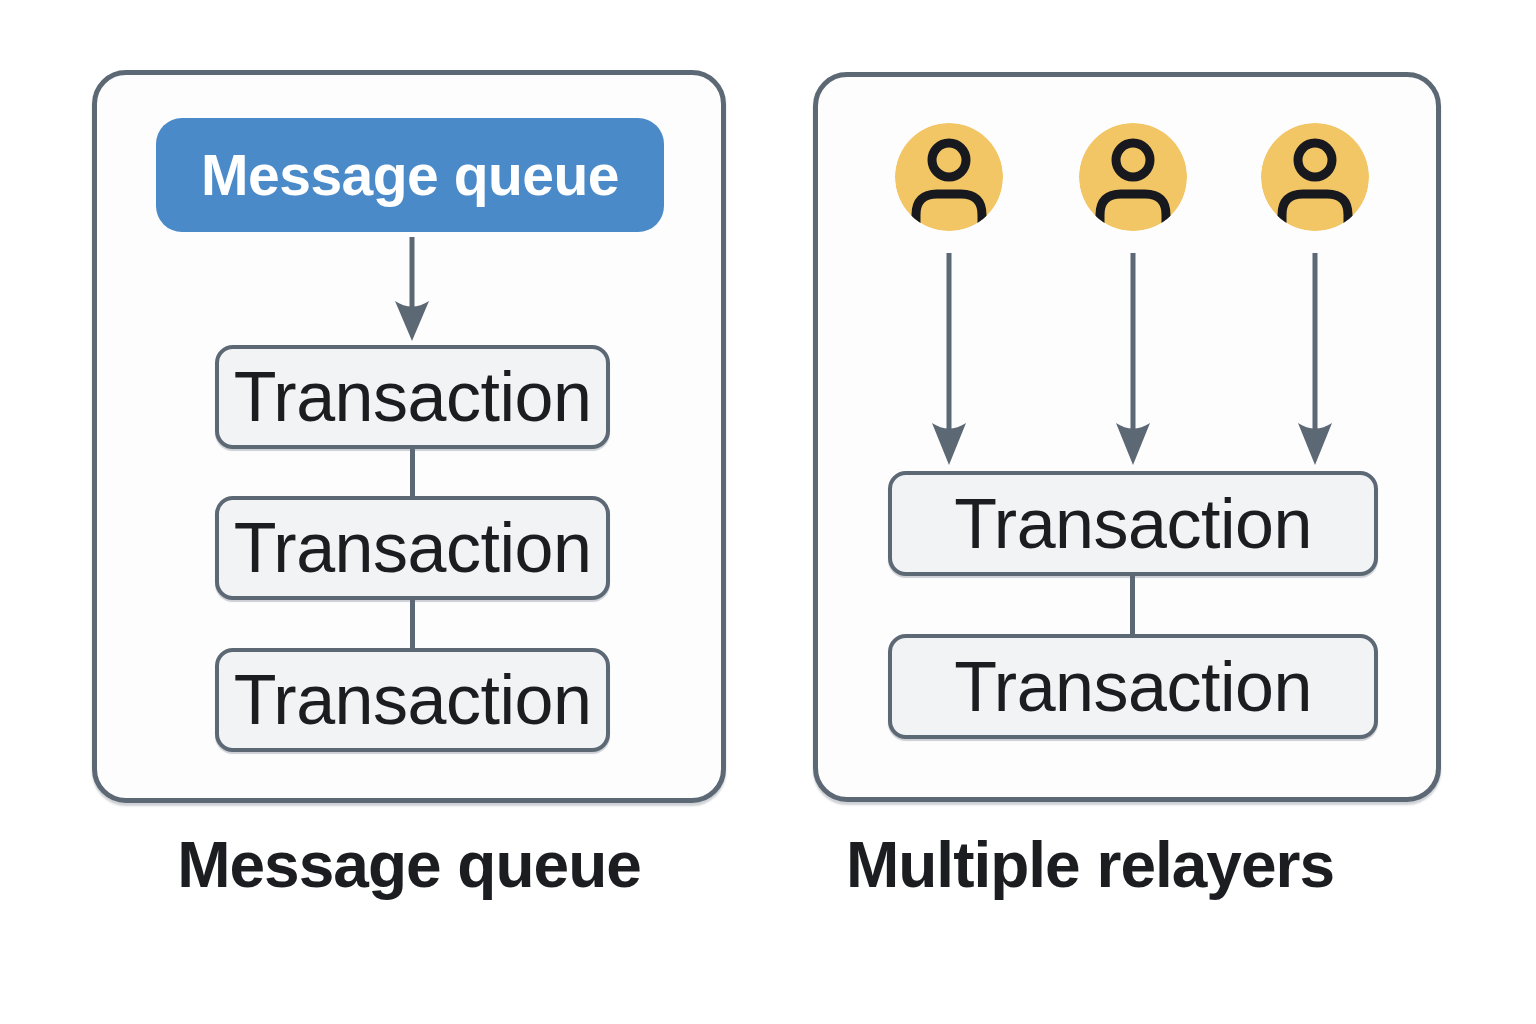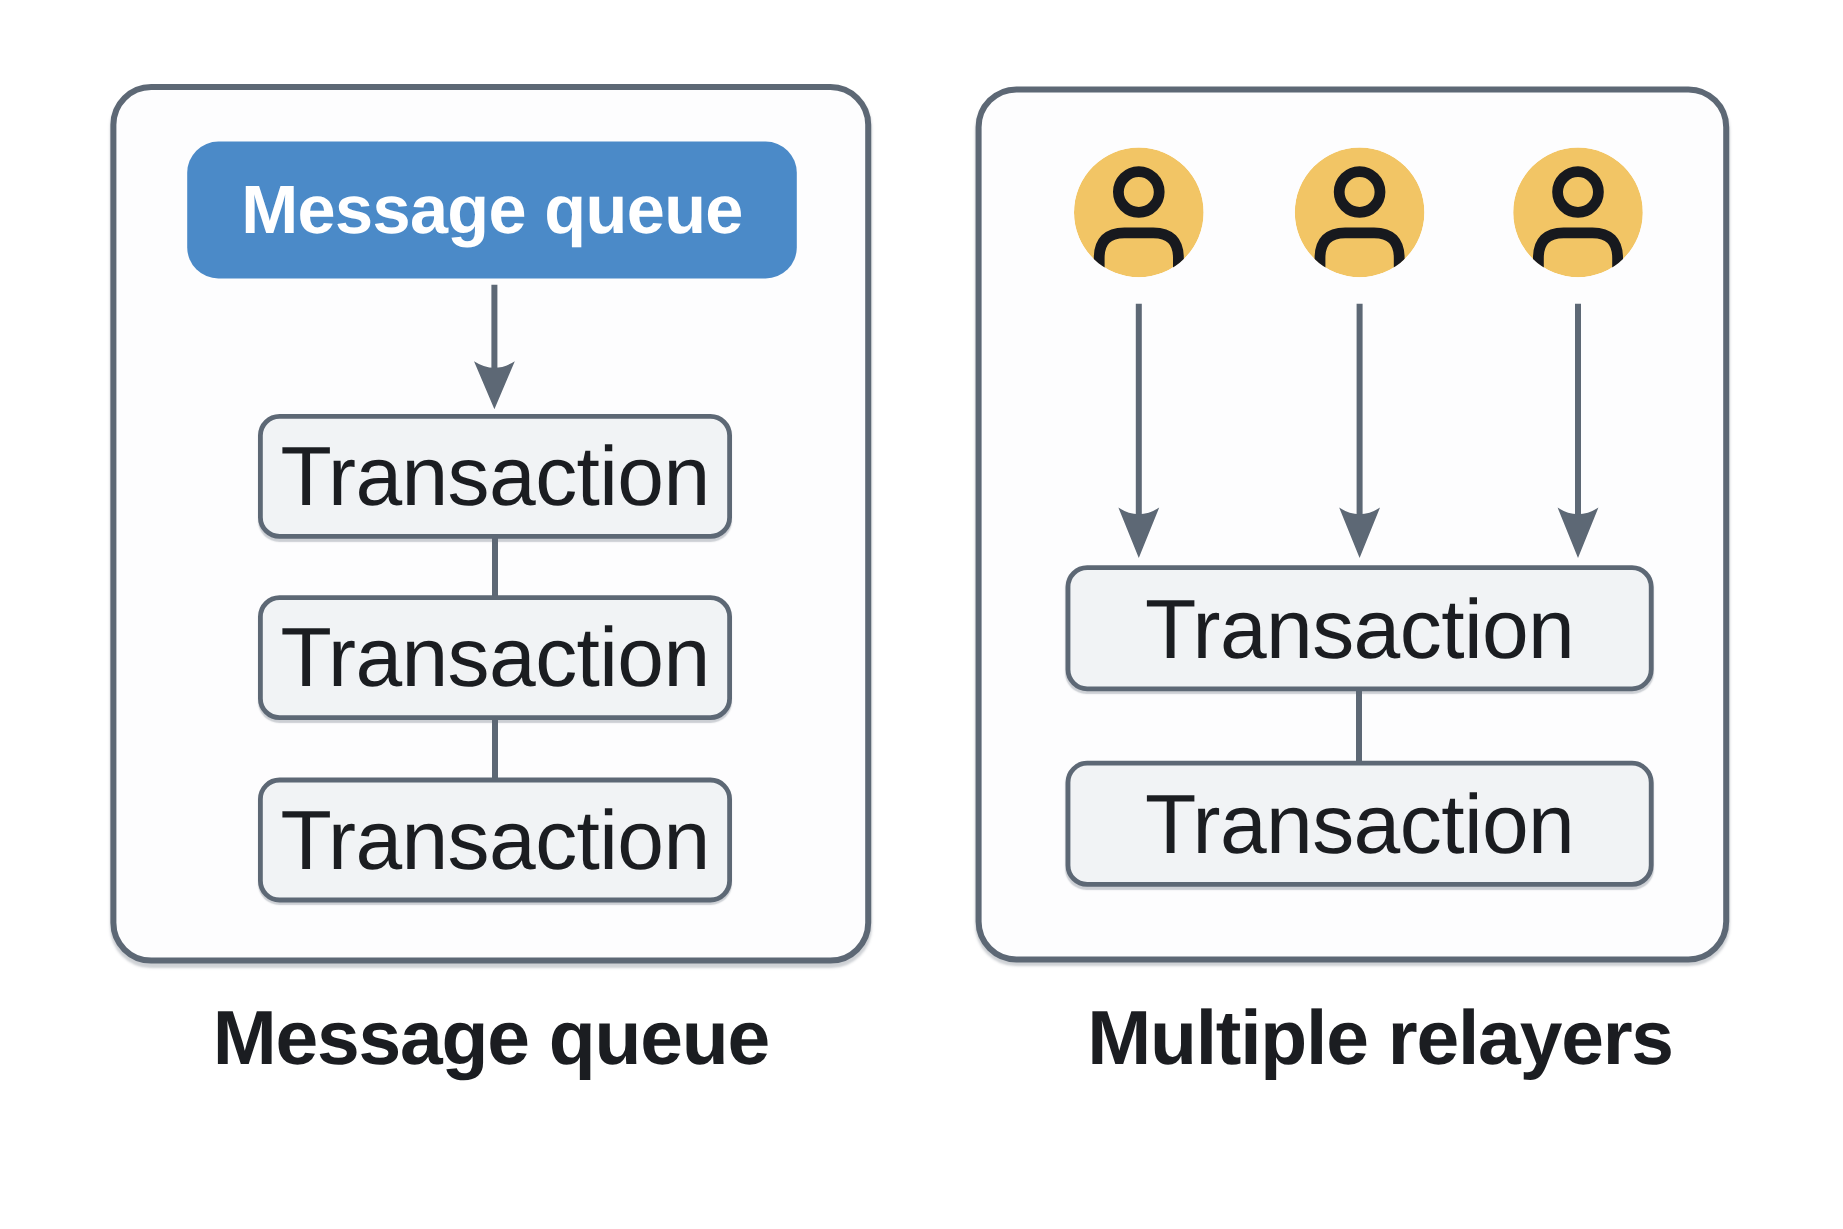--- a/index.html
+++ b/index.html
@@ -85,21 +85,21 @@
   .av-bg   { fill: var(--avatar-yellow); }
   .av-line { fill: none; stroke: var(--avatar-stroke); stroke-width: 9; }
 
   .caption {
     position: absolute; top: 828px;
     text-align: center;
     font-size: 64px; font-weight: 700; letter-spacing: -1px;
     color: var(--text-dark);
   }
   #left-caption  { left: 92px;  width: 634px; }
-  #right-caption { left: 836px; width: 628px; }
+  #right-caption { left: 776px; width: 628px; }
 </style>
 </head>
 <body>
 
 <div class="canvas">
 
   <section class="panel" id="left-panel">
     <div class="badge">Message queue</div>
 
     <svg class="arrow-svg" id="l-arrow" viewBox="0 0 40 104">

